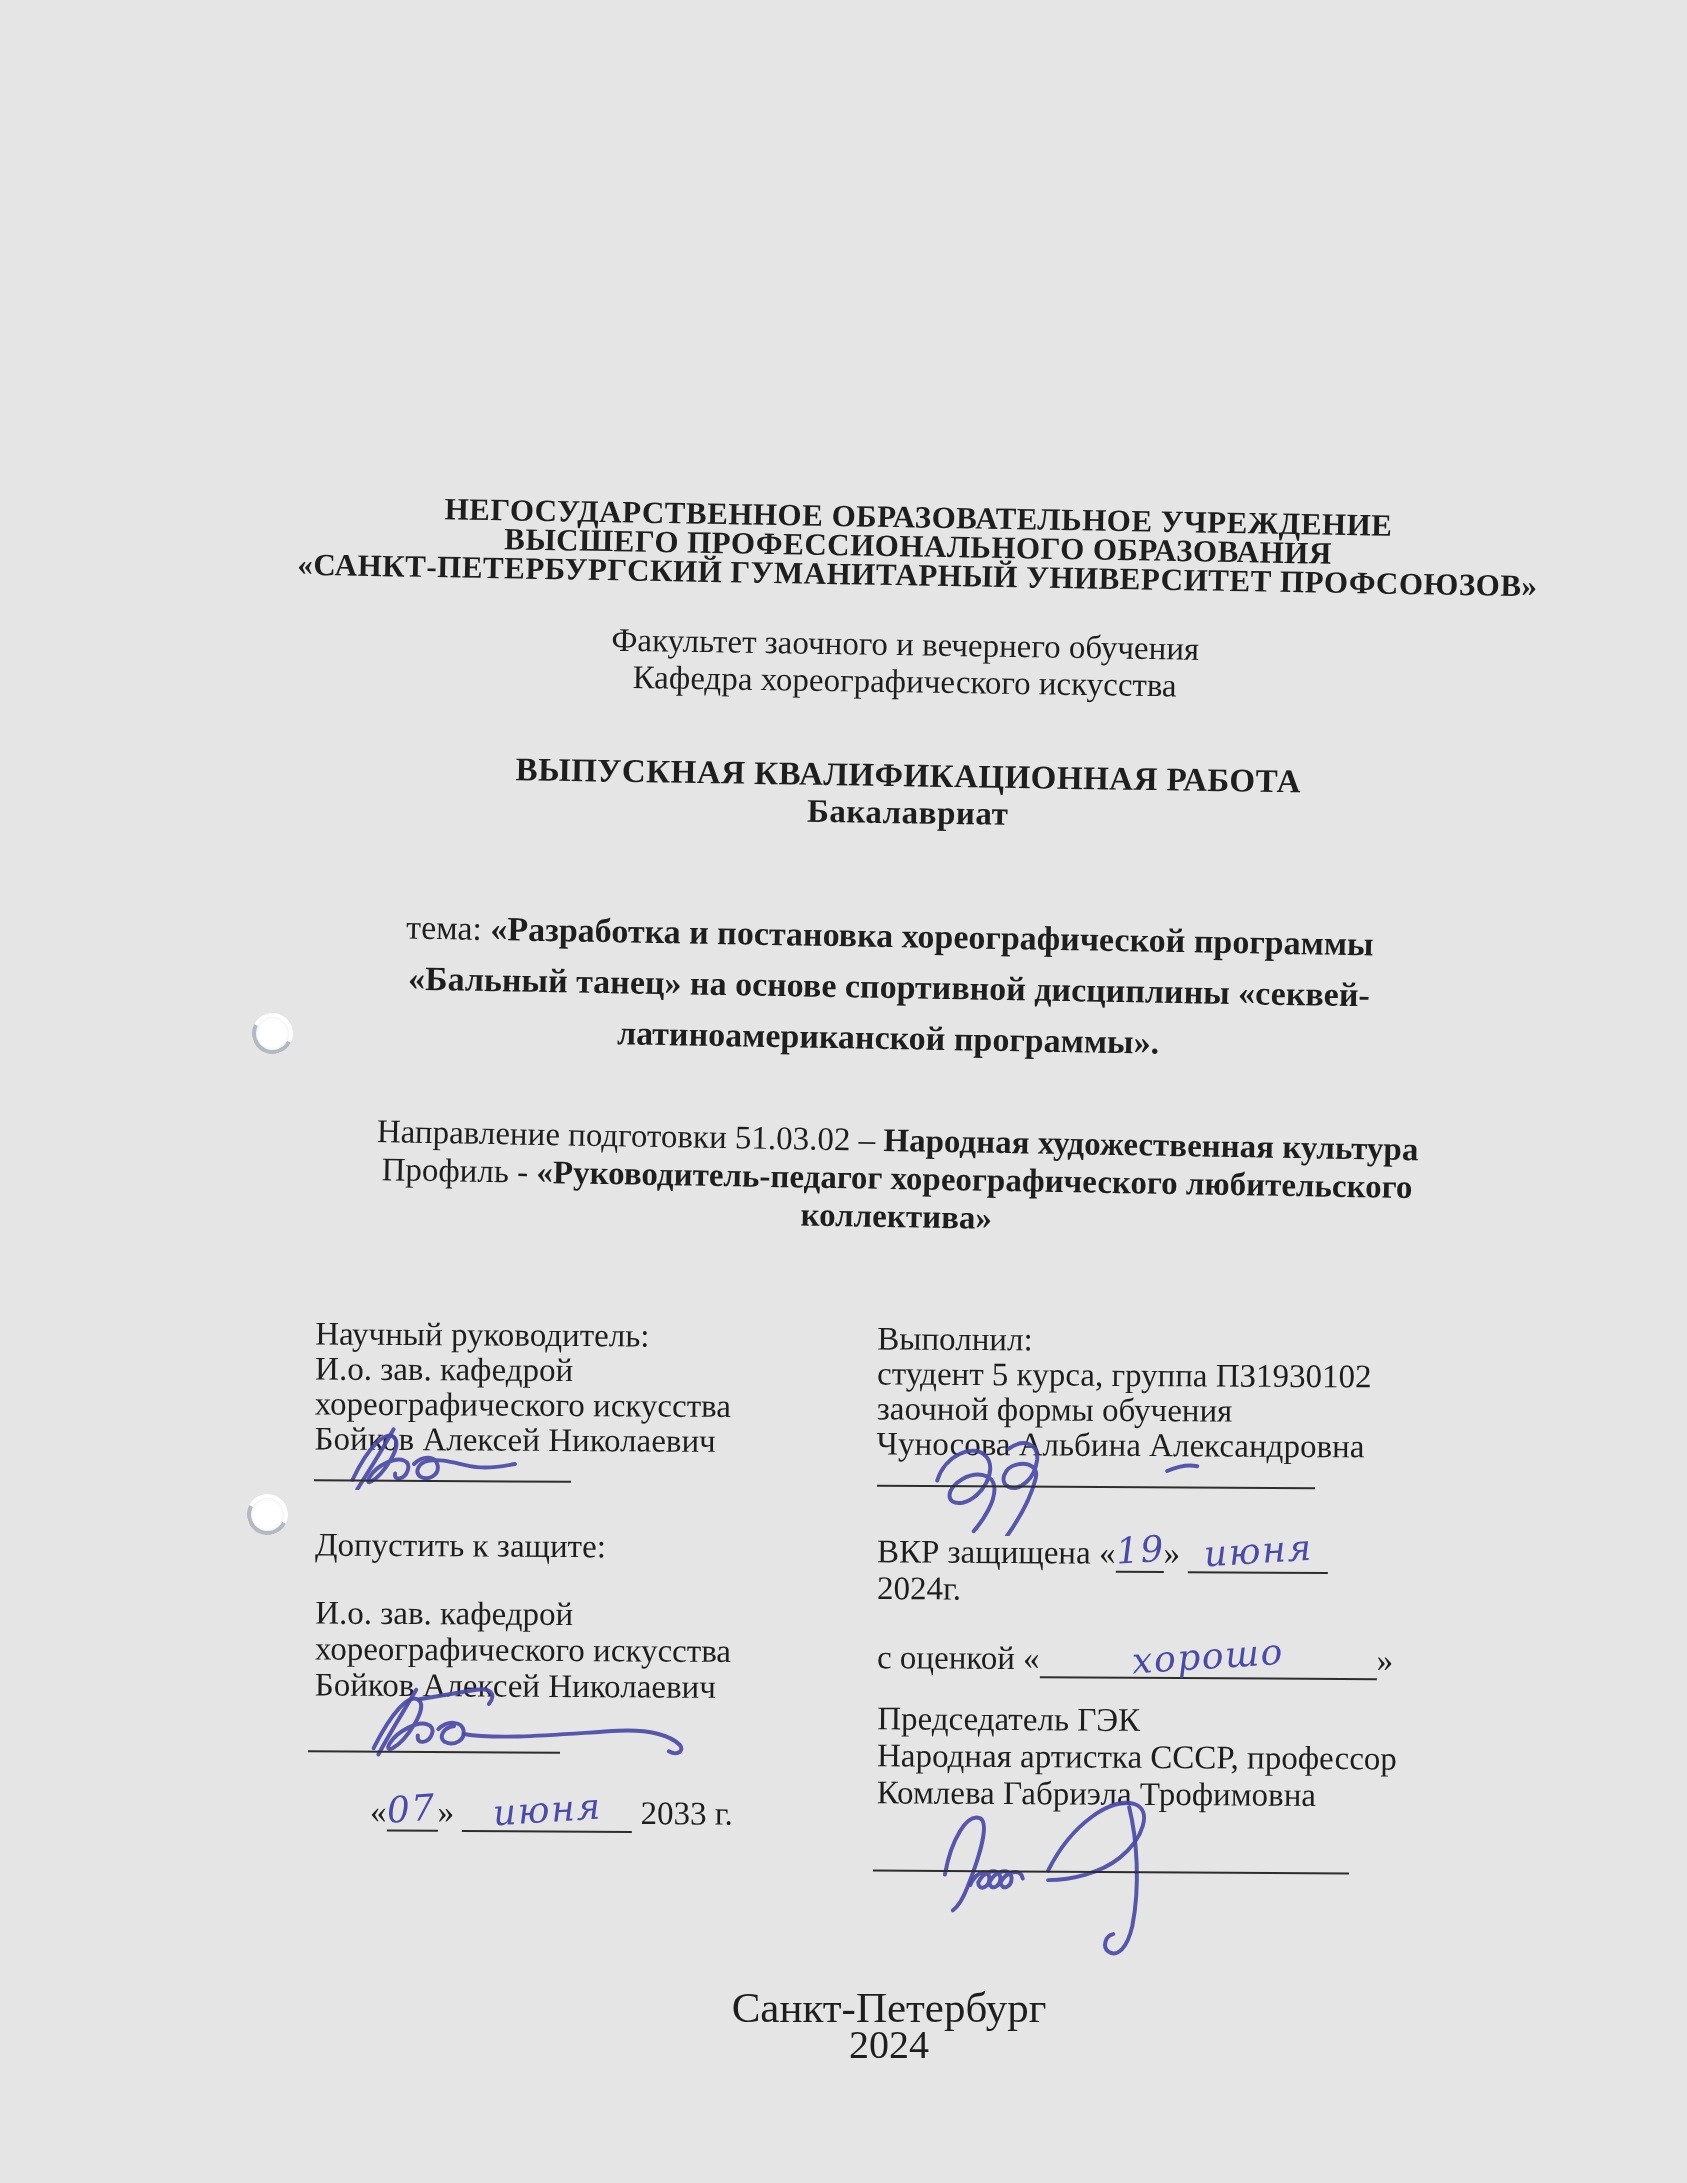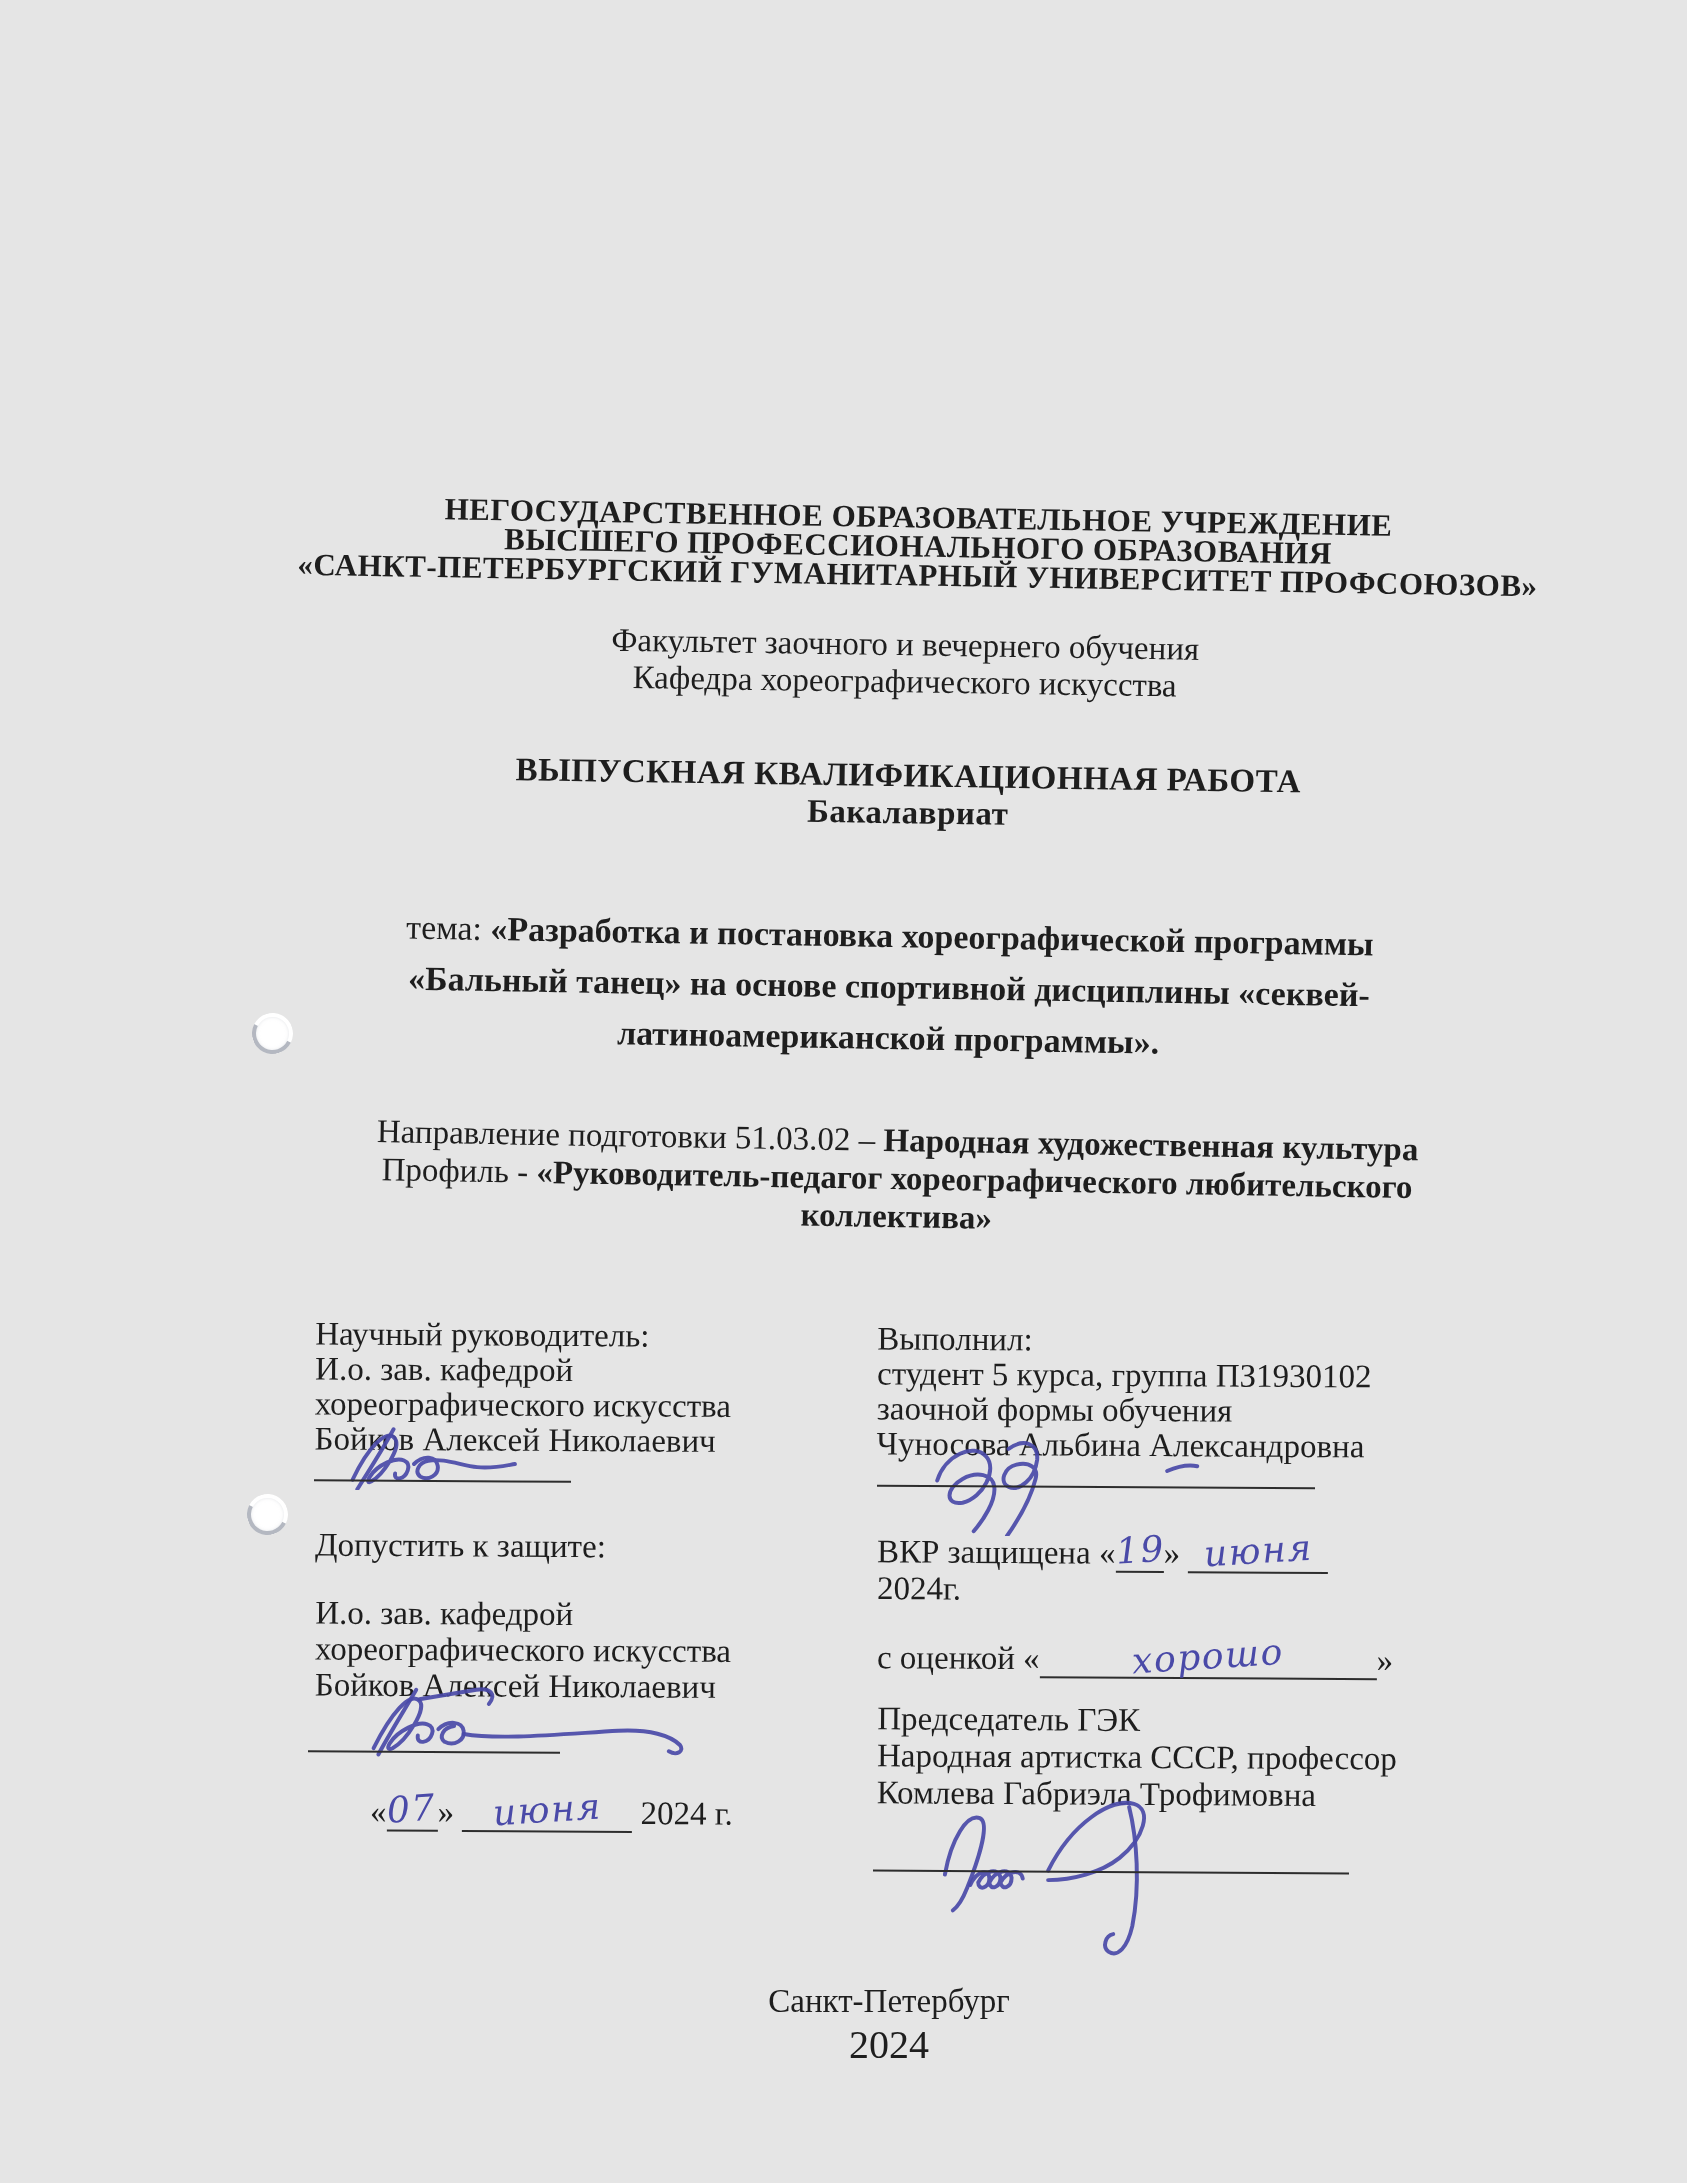--- a/index.html
+++ b/index.html
@@ -22,21 +22,21 @@
   .col { position:absolute; font-size:33px; line-height:35px; text-align:left; transform:rotate(0.35deg); }
   .sup-block   { left:315px;  top:1318px; width:492px; }
   .stud-block  { left:877px; top:1323px; width:508px; }
   .admit-title { left:315px;  top:1529px; width:492px; }
   .admit-pos   { left:315px;  top:1596px; width:492px; line-height:36px; }
   .admit-date  { left:370px;  top:1794px; width:508px; }
   .def-line1   { left:877px; top:1534px; width:556px; }
   .def-year    { left:877px; top:1572px; width:318px; }
   .def-grade   { left:877px; top:1640px; width:603px; }
   .chair-block { left:877px; top:1702px; width:556px; line-height:37px; }
-  .city   { top:1983px; font-size:33px; }
+  .city   { top:1983px; font-size:43px; }
   .yearft { top:2021px; font-size:40px; }
 
   .sigline { position:absolute; border-top:2.4px solid #2d2d2d; transform:rotate(0.35deg); }
   .l-sup   { left:314px;  top:1480px; width:257px; }
   .l-stud  { left:877px; top:1486px; width:438px; }
   .l-admit { left:308px;  top:1751px; width:252px; }
   .l-chair { left:873px; top:1871px; width:476px; }
 
   .ul { display:inline-block; border-bottom:2.4px solid #2d2d2d; text-align:center; vertical-align:baseline; }
   .ul-day   { width:51px;  }
@@ -146,21 +146,21 @@
       <path d="M78,18 L150,6 C168,3 176,12 166,24"></path>
       <path d="M134,62 C180,70 260,62 330,58 C370,56 396,64 408,76 C414,84 404,90 394,84"></path>
       <path d="M74,6 C60,30 40,62 26,88"></path>
     </svg>
   </div>
   <div class="sigline l-admit"></div>
 
   <div class="col admit-date">
     <span>«</span><span class="ul ul-day"><span class="hand">07</span></span><span>»</span>
     <span class="ul ul-month"><span class="hand">июня</span></span>
-    <span>2024 г.</span>
+    <span>2033 г.</span>
   </div>
 
   <div class="col def-line1">
     <span>ВКР защищена «</span><span class="ul ul-day2"><span class="hand">19</span></span><span>»</span>
     <span class="ul ul-month2"><span class="hand">июня</span></span>
   </div>
   <div class="col def-year">2024г.</div>
 
   <div class="col def-grade">
     <span>с оценкой «</span><span class="ul ul-grade"><span class="hand">хорошо</span></span><span>»</span>

